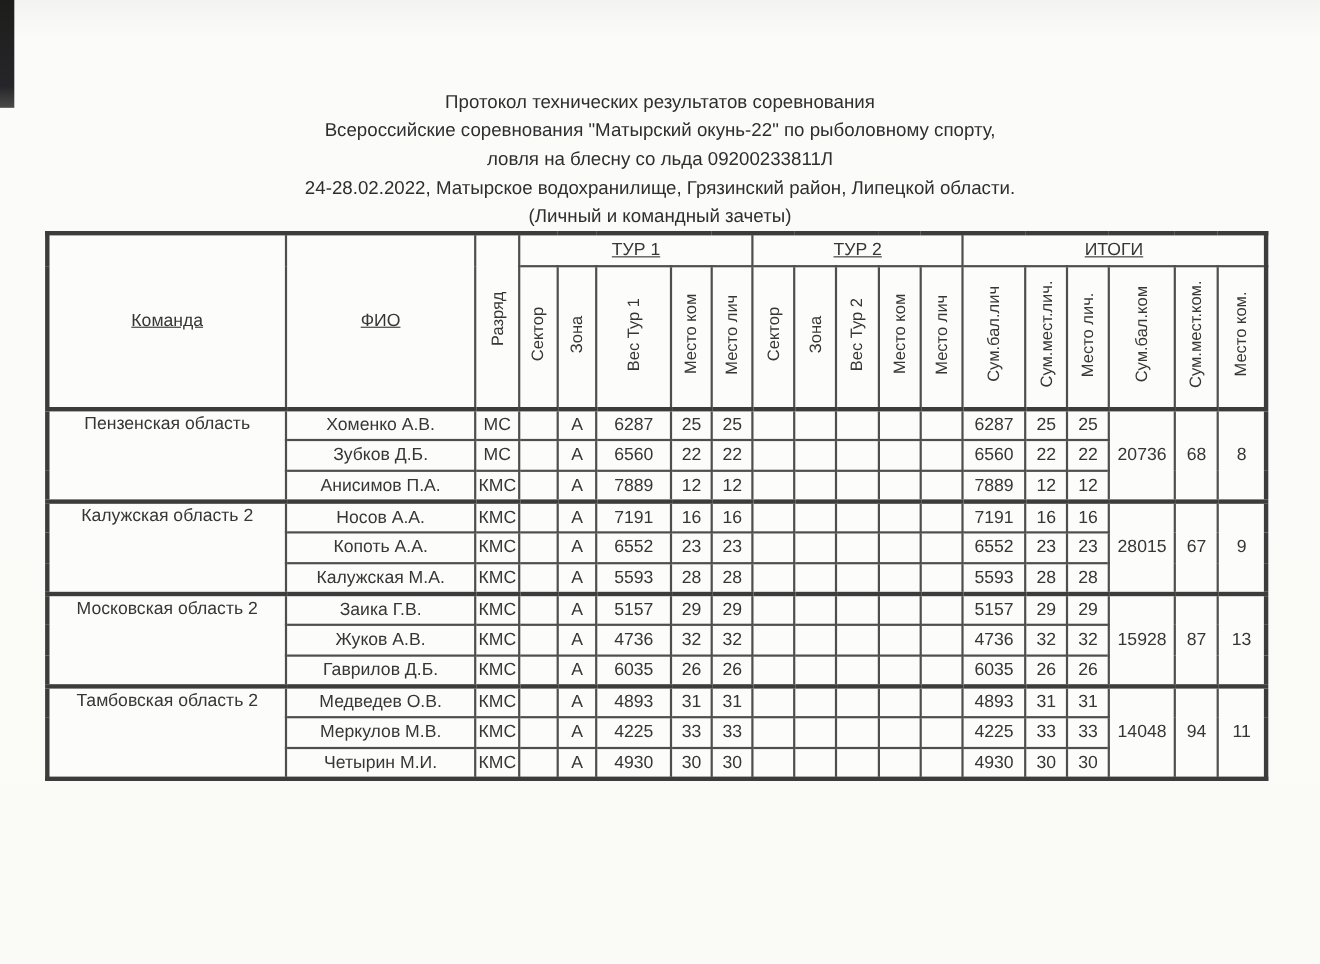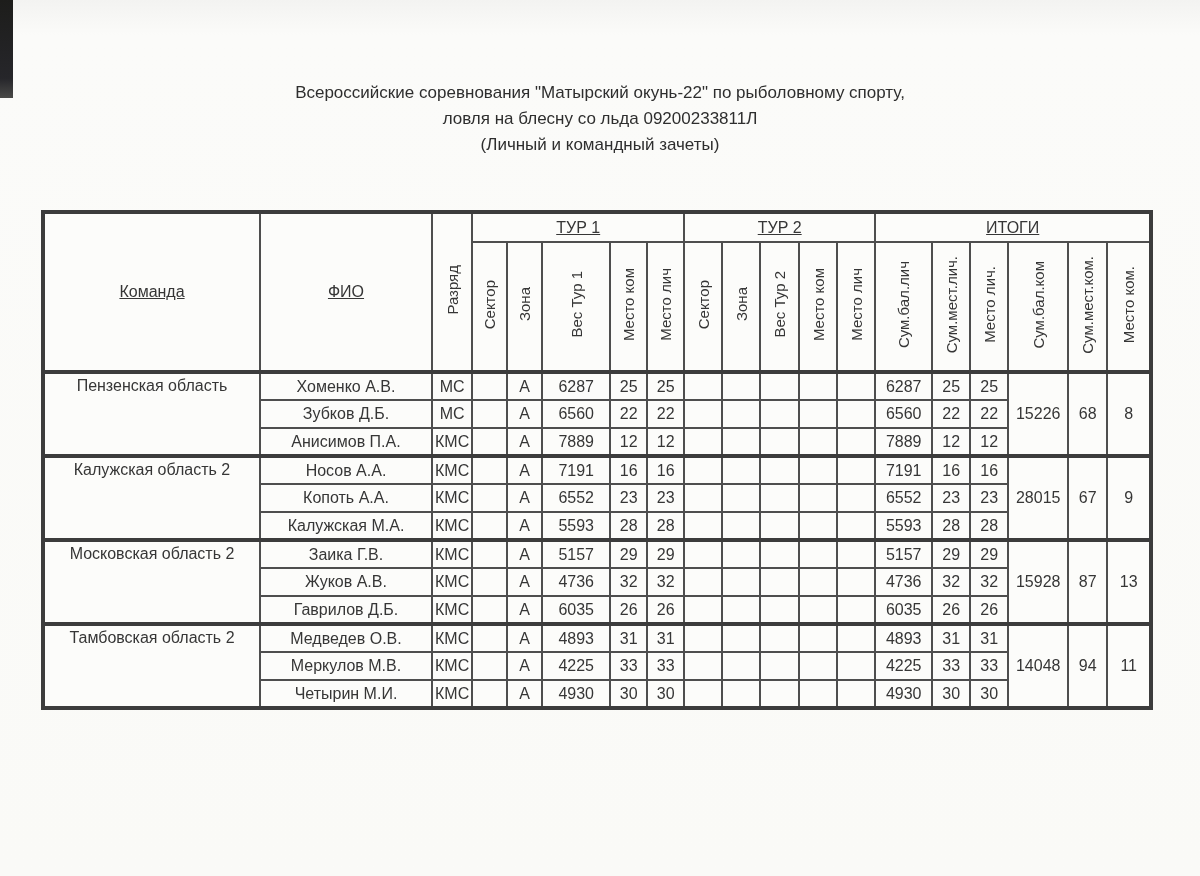--- a/index.html
+++ b/index.html
@@ -40,22 +40,24 @@
   .protocol tbody td { font-size:16px; }
   .protocol tbody tr.gsep td { border-top:4px solid #3c3c3c; }
   td.team { vertical-align:top; padding-top:3px; }
 </style>
 </head>
 <body>
 
 <div class="corner-strip"></div>
 
 <div class="titles">
+  <div>Протокол технических результатов соревнования</div>
   <div>Всероссийские соревнования "Матырский окунь-22" по рыболовному спорту,</div>
   <div>ловля на блесну со льда 09200233811Л</div>
+  <div>24-28.02.2022, Матырское водохранилище, Грязинский район, Липецкой области.</div>
   <div>(Личный и командный зачеты)</div>
 </div>
 
 <table class="protocol">
   <colgroup>
     <col style="width:217px">
       <col style="width:172px">
       <col style="width:40px">
     <col style="width:35px">
       <col style="width:35px">
@@ -113,21 +115,21 @@
         <td>25</td>
         <td>25</td>
         <td></td>
         <td></td>
         <td></td>
         <td></td>
         <td></td>
         <td>6287</td>
         <td>25</td>
         <td>25</td>
-      <td rowspan="3">15226</td>
+      <td rowspan="3">20736</td>
         <td rowspan="3">68</td>
         <td rowspan="3">8</td>
     </tr>
     <tr>
       <td>Зубков Д.Б.</td>
         <td>МС</td>
         <td></td>
         <td>А</td>
         <td>6560</td>
         <td>22</td>

